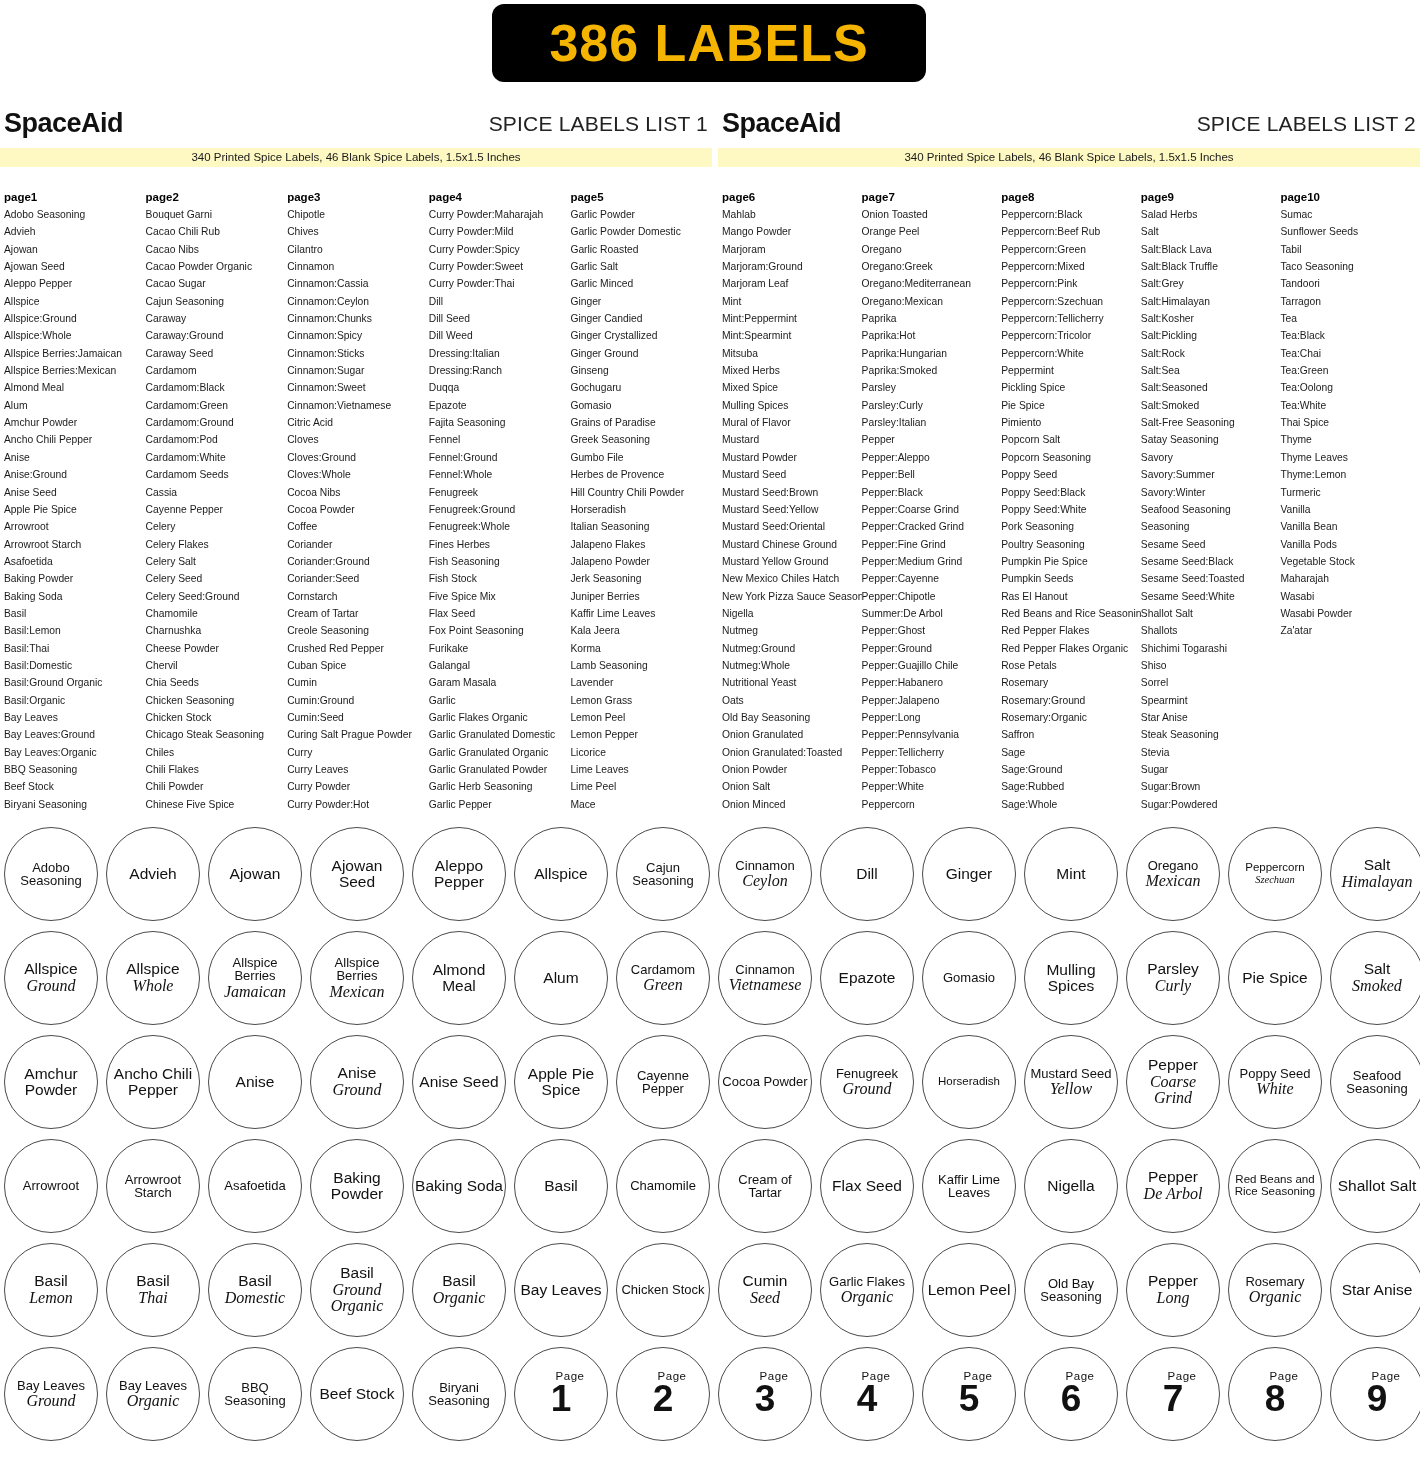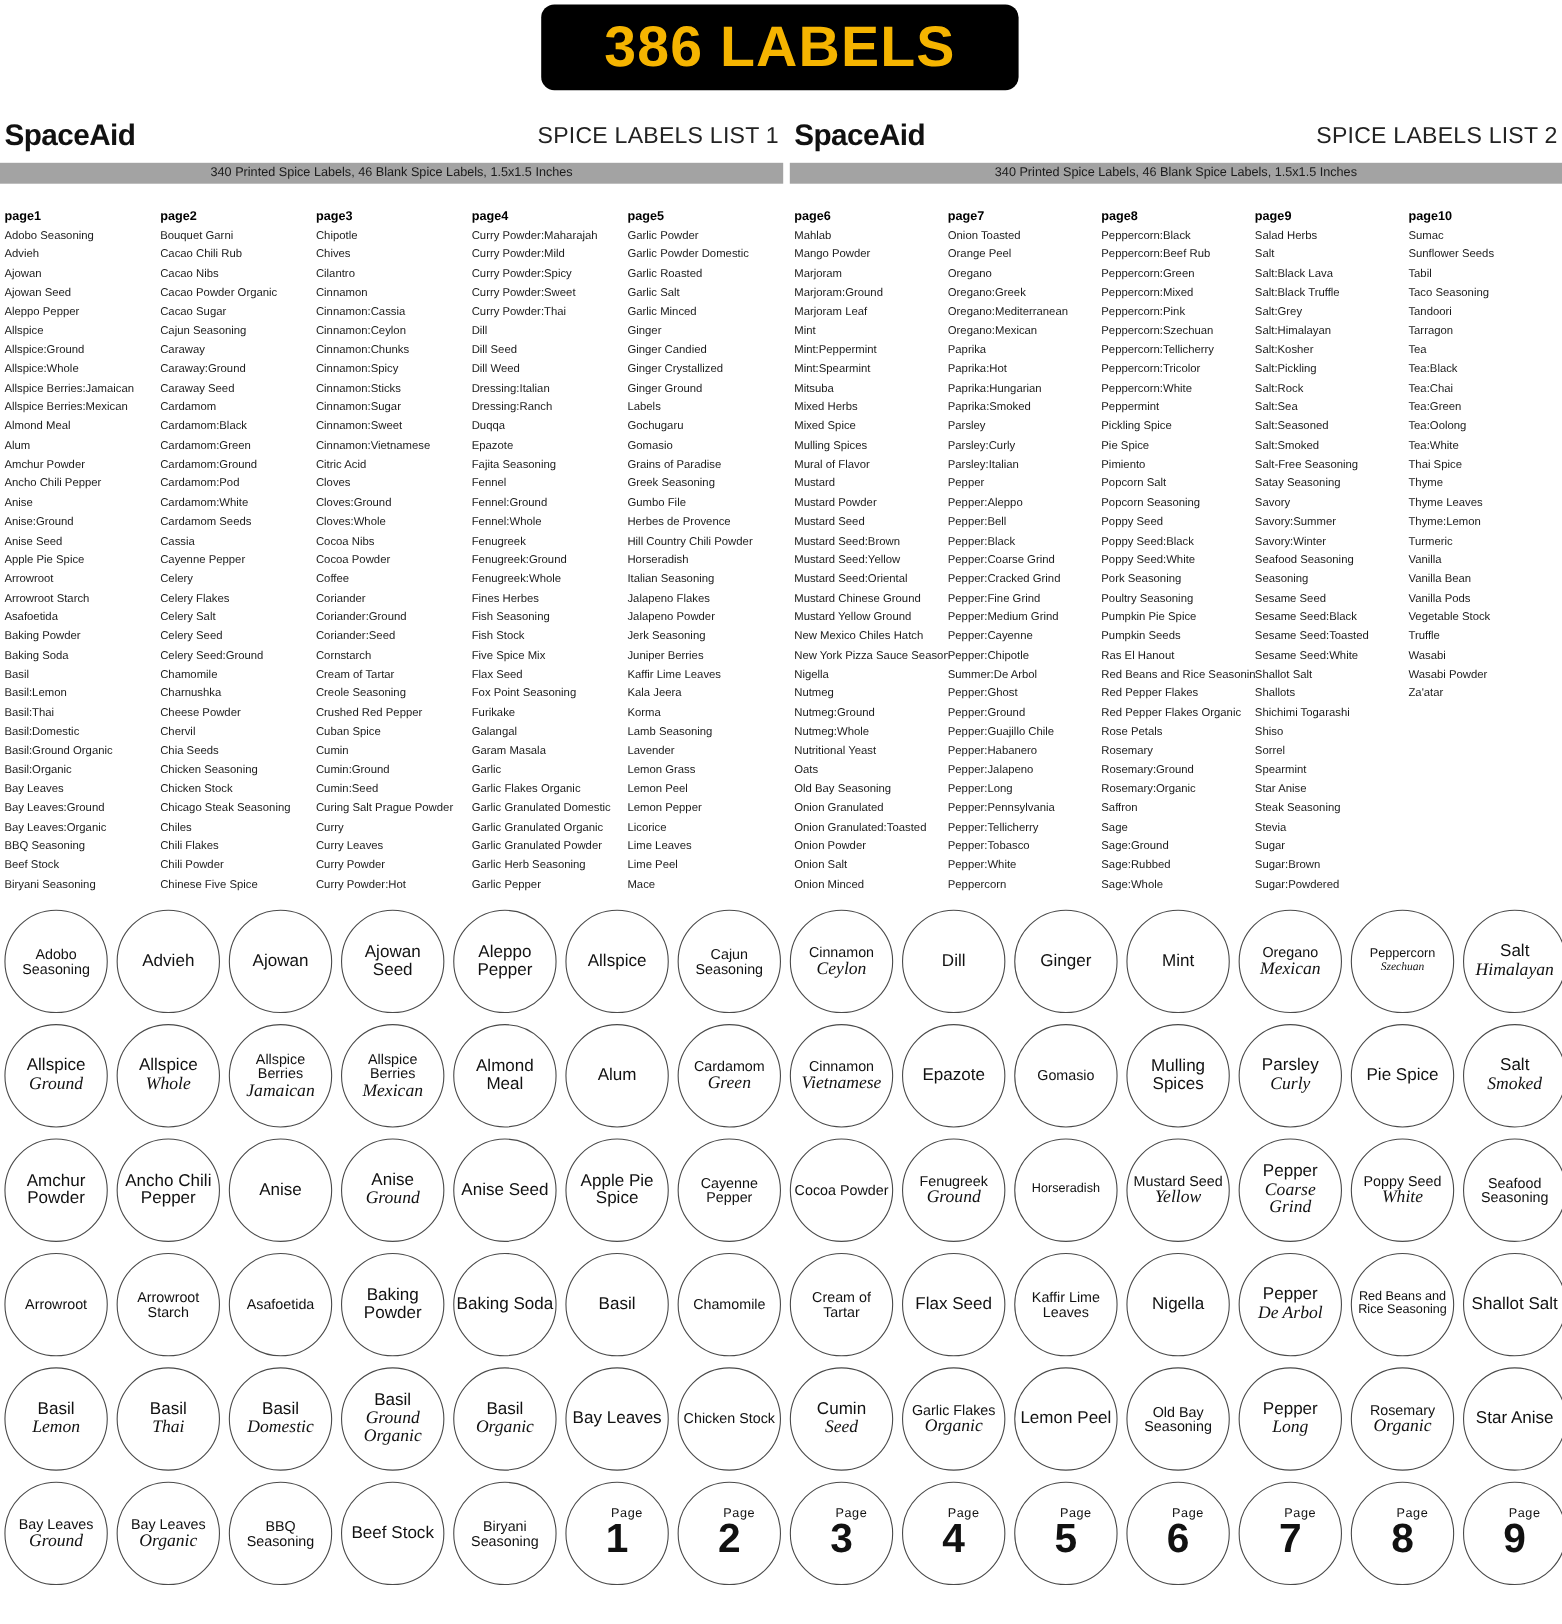--- a/index.html
+++ b/index.html
@@ -34,21 +34,21 @@
   .brand {
     position: absolute; left: 4px; top: 8px;
     font-size: 27px; font-weight: bold; color: #111; letter-spacing: -0.5px;
   }
   .list-title {
     position: absolute; right: 4px; top: 12px;
     font-size: 21px; color: #222; letter-spacing: 0.2px;
   }
   .sub-bar {
     margin-top: 2px;
-    background: #a3a3a3; color: #1a1a1a;
+    background: #fef9c3; color: #1a1a1a;
     font-size: 11.5px; text-align: center;
     padding: 3px 0 4px 0;
   }
   .cols {
     display: flex; margin-top: 24px; padding-left: 4px;
   }
   .col { width: 20%; }
   .col-head {
     font-size: 11.5px; font-weight: bold; color: #000;
     margin-bottom: 3px;
@@ -278,21 +278,21 @@
             <ul>
               <li>Garlic Powder</li>
               <li>Garlic Powder Domestic</li>
               <li>Garlic Roasted</li>
               <li>Garlic Salt</li>
               <li>Garlic Minced</li>
               <li>Ginger</li>
               <li>Ginger Candied</li>
               <li>Ginger Crystallized</li>
               <li>Ginger Ground</li>
-              <li>Labels</li>
+              <li>Ginseng</li>
               <li>Gochugaru</li>
               <li>Gomasio</li>
               <li>Grains of Paradise</li>
               <li>Greek Seasoning</li>
               <li>Gumbo File</li>
               <li>Herbes de Provence</li>
               <li>Hill Country Chili Powder</li>
               <li>Horseradish</li>
               <li>Italian Seasoning</li>
               <li>Jalapeno Flakes</li>
@@ -499,21 +499,21 @@
               <li>Tea:White</li>
               <li>Thai Spice</li>
               <li>Thyme</li>
               <li>Thyme Leaves</li>
               <li>Thyme:Lemon</li>
               <li>Turmeric</li>
               <li>Vanilla</li>
               <li>Vanilla Bean</li>
               <li>Vanilla Pods</li>
               <li>Vegetable Stock</li>
-              <li>Truffle</li>
+              <li>Maharajah</li>
               <li>Wasabi</li>
               <li>Wasabi Powder</li>
               <li>Za'atar</li>
             </ul>
           </div>
         </div>
       </div>
   </div>
 
   <div class="stickers" id="stickers">

